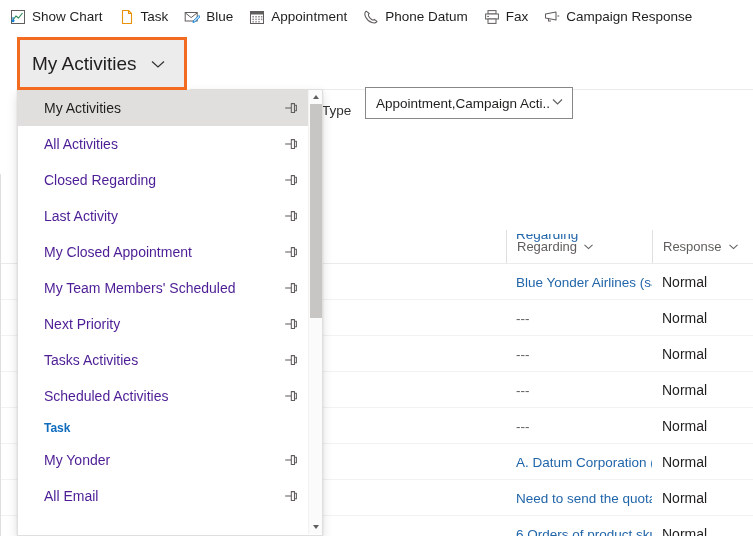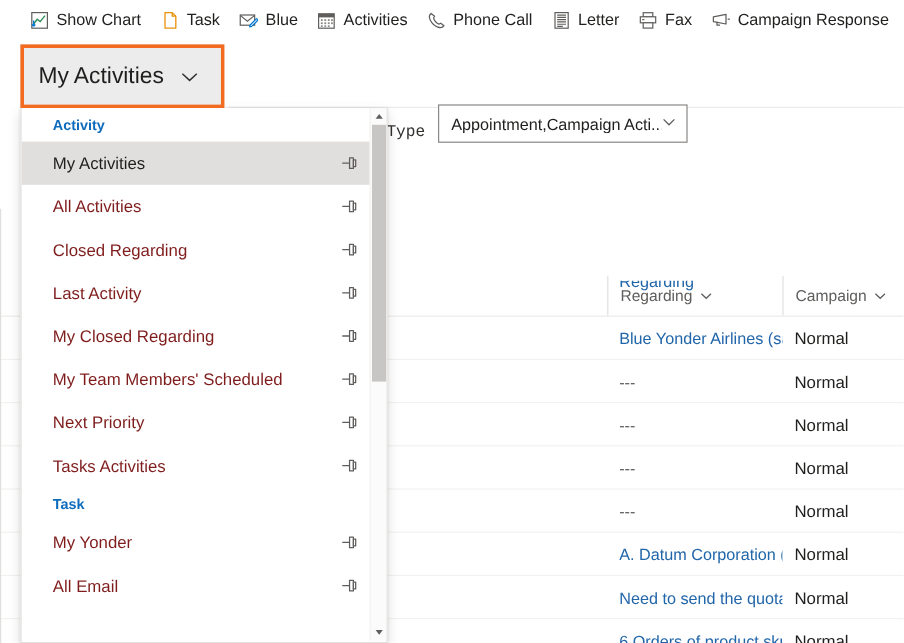--- a/index.html
+++ b/index.html
@@ -11,21 +11,21 @@
     color:#323130;
     position:relative;
     overflow:hidden;
     -webkit-font-smoothing:antialiased;
   }
   
   .cmdbar{
     position:absolute;left:0;top:0;width:753px;height:33px;
     display:flex;align-items:center;
     background:#ffffff;
-    padding-left:17px;
+    padding-left:2px;
     box-sizing:border-box;
   }
   .cmd{
     display:flex;align-items:center;
     height:33px;
     padding:0 8px;
     cursor:pointer;
     white-space:nowrap;
   }
   .cmd .ico{
@@ -67,21 +67,21 @@
     background:#e1dfdd;z-index:1;
   }
 
   
   .grid{
     position:absolute;left:0;top:90px;width:753px;height:446px;
     background:#ffffff;z-index:2;
   }
   .filter-label{
     position:absolute;left:322px;top:13px;
-    font-size:13.5px;color:#323130;font-family:Liberation Mono, monospace;
+    font-size:13.5px;color:#323130;
   }
   .filter-select{
     position:absolute;left:365px;top:87px;width:208px;height:32px;
     border:1px solid #8a8886;background:#ffffff;
     display:flex;align-items:center;justify-content:space-between;
     padding:0 8px 0 10px;box-sizing:border-box;
     cursor:pointer;z-index:3;
   }
   .filter-select .fval{
     font-size:13.5px;color:#201f1e;
@@ -169,21 +169,21 @@
     height:28px;display:flex;align-items:center;
     padding-left:26px;
     font-size:12px;color:#0f6cbd;font-weight:bold;
   }
   .fly-item{
     height:36px;display:flex;align-items:center;
     padding-left:26px;padding-right:0;
     cursor:pointer;position:relative;
   }
   .fly-item .fi-label{
-    font-size:14px;color:#7f1d1d;
+    font-size:14px;color:#4c1d95;
     white-space:nowrap;
   }
   .fly-item.selected{background:#e1dfdd;}
   .fly-item.selected .fi-label{color:#201f1e;}
   .fly-item .pin{
     position:absolute;right:12px;top:50%;
     transform:translateY(-50%);
     width:16px;height:16px;
     display:flex;align-items:center;justify-content:center;
   }
@@ -255,48 +255,32 @@
           <rect x="3.4" y="9.6" width="1.5" height="1.5"></rect>
             <rect x="6.3" y="9.6" width="1.5" height="1.5"></rect>
           <rect x="9.2" y="9.6" width="1.5" height="1.5"></rect>
             <rect x="11.9" y="9.6" width="1.5" height="1.5"></rect>
           <rect x="3.4" y="12.1" width="1.5" height="1.4"></rect>
             <rect x="6.3" y="12.1" width="1.5" height="1.4"></rect>
           <rect x="9.2" y="12.1" width="1.5" height="1.4"></rect>
         </g>
       </svg>
     </span>
-    <span class="lbl">Activities</span>
+    <span class="lbl">Appointment</span>
   </div>
 
   <div class="cmd">
     <span class="ico">
       <svg width="16" height="16" viewBox="0 0 16 16">
         <path d="M3.2 2.2 C1.6 3.6 1.4 5.6 2.6 7.9 C3.9 10.4 6.2 12.6 8.9 13.6 C11.1 14.4 13 13.9 14 12.4 L11.3 10.3 C10.5 11.2 9.6 11.2 8.6 10.5 C7.3 9.6 6.2 8.3 5.6 7 C5.1 5.9 5.3 5.1 6.2 4.5 Z" fill="none" stroke="#605e5c" stroke-width="1.05" stroke-linejoin="round"></path>
       </svg>
     </span>
-    <span class="lbl">Phone Call</span>
-  </div>
-
-  <div class="cmd">
-    <span class="ico">
-      <svg width="16" height="16" viewBox="0 0 16 16">
-        <rect x="2.5" y="1.5" width="11" height="13" fill="#fff" stroke="#605e5c" stroke-width="1"></rect>
-        <g stroke="#605e5c" stroke-width="1">
-          <line x1="4.3" y1="3.6" x2="11.7" y2="3.6"></line>
-          <line x1="4.3" y1="5.5" x2="11.7" y2="5.5"></line>
-          <line x1="4.3" y1="7.4" x2="11.7" y2="7.4"></line>
-          <line x1="4.3" y1="9.3" x2="11.7" y2="9.3"></line>
-          <line x1="4.3" y1="11.2" x2="11.7" y2="11.2"></line>
-          <line x1="4.3" y1="12.9" x2="9" y2="12.9"></line>
-        </g>
-      </svg>
-    </span>
-    <span class="lbl">Letter</span>
-  </div>
+    <span class="lbl">Phone Datum</span>
+  </div>
+
 
   <div class="cmd">
     <span class="ico">
       <svg width="16" height="16" viewBox="0 0 16 16">
         <rect x="4" y="1.6" width="8" height="3.4" fill="#fff" stroke="#605e5c" stroke-width="1"></rect>
         <rect x="1.6" y="5" width="12.8" height="5" fill="#fff" stroke="#605e5c" stroke-width="1"></rect>
         <rect x="4" y="10" width="8" height="4.4" fill="#fff" stroke="#605e5c" stroke-width="1"></rect>
         <line x1="3.2" y1="7.4" x2="5" y2="7.4" stroke="#605e5c" stroke-width="1"></line>
       </svg>
     </span>
@@ -326,21 +310,21 @@
   <div class="hdrrow">
     <div class="colhdr" id="col-regarding">
       <span class="chtxt">Regarding</span>
       <span class="chchev">
         <svg width="11" height="11" viewBox="0 0 11 11">
             <polyline points="1.5,3.8 5.5,7.6 9.5,3.8" fill="none" stroke="#605e5c" stroke-width="1.05"></polyline>
           </svg>
       </span>
     </div>
     <div class="colhdr" id="col-priority">
-      <span class="chtxt">Campaign</span>
+      <span class="chtxt">Response</span>
       <span class="chchev">
         <svg width="11" height="11" viewBox="0 0 11 11">
             <polyline points="1.5,3.8 5.5,7.6 9.5,3.8" fill="none" stroke="#605e5c" stroke-width="1.05"></polyline>
           </svg>
       </span>
     </div>
   </div>
   <div class="hdrline"></div>
 
   <div class="partialrow">
@@ -409,21 +393,20 @@
   <span>
     <svg width="13" height="13" viewBox="0 0 13 13">
         <polyline points="2,4.5 6.5,9 11,4.5" fill="none" stroke="#605e5c" stroke-width="1.1"></polyline>
       </svg>
   </span>
 </div>
 
 <div class="flyout">
   <div class="fly-scrollarea">
 
-    <div class="grp-hdr">Activity</div>
 
     <div class="fly-item selected">
       <span class="fi-label">My Activities</span>
       <span class="pin">
         <svg width="16" height="16" viewBox="0 0 16 16">
           <g fill="none" stroke="#605e5c" stroke-width="1.05" stroke-linejoin="round">
             <rect x="9.3" y="3.6" width="3.2" height="8.8"></rect>
             <rect x="12.5" y="5.2" width="1.9" height="5.6"></rect>
             <line x1="9.3" y1="8" x2="3.2" y2="8"></line>
           </g>
@@ -464,21 +447,21 @@
             <g fill="none" stroke="#605e5c" stroke-width="1.05" stroke-linejoin="round">
               <rect x="9.3" y="3.6" width="3.2" height="8.8"></rect>
               <rect x="12.5" y="5.2" width="1.9" height="5.6"></rect>
               <line x1="9.3" y1="8" x2="3.2" y2="8"></line>
             </g>
           </svg>
       </span>
     </div>
 
     <div class="fly-item">
-      <span class="fi-label">My Closed Regarding</span>
+      <span class="fi-label">My Closed Appointment</span>
       <span class="pin">
         <svg width="16" height="16" viewBox="0 0 16 16">
             <g fill="none" stroke="#605e5c" stroke-width="1.05" stroke-linejoin="round">
               <rect x="9.3" y="3.6" width="3.2" height="8.8"></rect>
               <rect x="12.5" y="5.2" width="1.9" height="5.6"></rect>
               <line x1="9.3" y1="8" x2="3.2" y2="8"></line>
             </g>
           </svg>
       </span>
     </div>
@@ -515,20 +498,32 @@
         <svg width="16" height="16" viewBox="0 0 16 16">
             <g fill="none" stroke="#605e5c" stroke-width="1.05" stroke-linejoin="round">
               <rect x="9.3" y="3.6" width="3.2" height="8.8"></rect>
               <rect x="12.5" y="5.2" width="1.9" height="5.6"></rect>
               <line x1="9.3" y1="8" x2="3.2" y2="8"></line>
             </g>
           </svg>
       </span>
     </div>
 
+    <div class="fly-item">
+      <span class="fi-label">Scheduled Activities</span>
+      <span class="pin">
+        <svg width="16" height="16" viewBox="0 0 16 16">
+            <g fill="none" stroke="#605e5c" stroke-width="1.05" stroke-linejoin="round">
+              <rect x="9.3" y="3.6" width="3.2" height="8.8"></rect>
+              <rect x="12.5" y="5.2" width="1.9" height="5.6"></rect>
+              <line x1="9.3" y1="8" x2="3.2" y2="8"></line>
+            </g>
+          </svg>
+      </span>
+    </div>
 
     <div class="grp-hdr">Task</div>
 
     <div class="fly-item">
       <span class="fi-label">My Yonder</span>
       <span class="pin">
         <svg width="16" height="16" viewBox="0 0 16 16">
             <g fill="none" stroke="#605e5c" stroke-width="1.05" stroke-linejoin="round">
               <rect x="9.3" y="3.6" width="3.2" height="8.8"></rect>
               <rect x="12.5" y="5.2" width="1.9" height="5.6"></rect>

